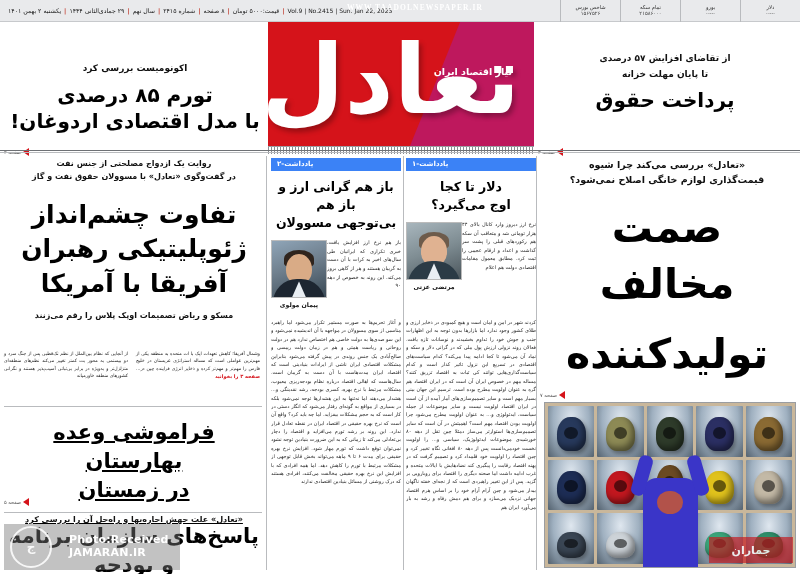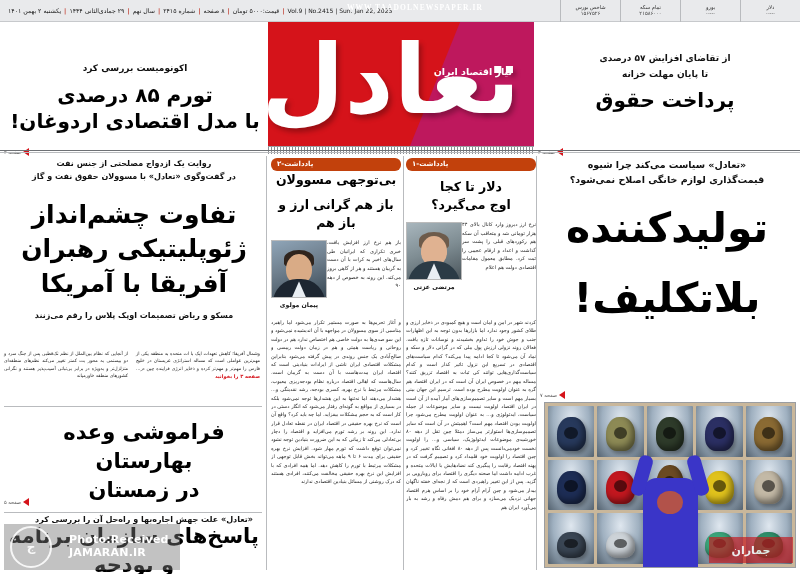--- a/index.html
+++ b/index.html
@@ -94,25 +94,24 @@
   }
   .pageref-abs{position:absolute;}
 
   
   .hr-thin{position:absolute;background:#b9bbbe;height:1px;}
   .hr-med{position:absolute;background:#6e7175;height:1px;}
 
   
   .notecol{position:absolute;width:130px;direction:rtl;}
   .note-banner{
-    height:13px;background:#c2410c;color:#fff;
+    height:13px;background:#3b82f6;color:#fff;
     font-size:7px;font-weight:bold;line-height:13px;
     text-align:left;padding-left:6px;box-sizing:border-box;
     letter-spacing:.2px;
-    border-radius:6px;
   }
   .note-title{
     margin-top:7px;text-align:center;font-size:12.5px;font-weight:bold;
     color:#000;line-height:1.45;
   }
   .note-body{
     margin-top:6px;font-size:5.1px;line-height:1.68;color:#1d1d1d;
     text-align:justify;
   }
   .authorbox{float:left;width:56px;margin:2px 0 2px 0;}
@@ -333,40 +332,41 @@
         </div>
         <div class="authorname">مرتضی عزتی</div>
       </div>
       <span>نرخ ارز دیروز وارد کانال بالای ۴۴ هزار تومانی شد و متعاقب آن سکه هم رکوردهای قبلی را پشت سر گذاشت و اعداد و ارقام عجیبی را ثبت کرد. مطابق معمول مقامات اقتصادی دولت هم اعلام</span>
     </div>
   </div>
   <div class="bodycol" style="left:406px;top:318px;width:130px;height:252px;overflow:hidden;">کردند شهر در امن و امان است و هیچ کمبودی در ذخایر ارزی و طلای کشور وجود ندارد اما بازارها بدون توجه به این اظهارات جنب و جوش خود را تداوم بخشیدند و نوسانات تازه یافت. فعالان روند نزولی ارزش پول ملی که در گرانی دلار و سکه و نماد آن می‌شود تا کجا ادامه پیدا می‌کند؟ کدام سیاست‌های اقتصادی در تسریع این نزول تاثیر کذار است و کدام سیاست‌گذاری‌هایی توانند کی ثبات به اقتصاد تزریق کنند؟ مساله مهم در خصوص ایران آن است که در ایران اقتصاد هم گره به عنوان اولویت مطرح بوده است. ترسیم این جهان بینی بسیار مهم است و سایر تصمیم‌سازی‌های آمار آمده از آن است در ایران اقتصاد اولویت نیست و سایر موضوعات از جمله سیاست، ایدئولوژی و... به عنوان اولویت مطرح می‌شود چرا اولویت بودن اقتصاد مهم است؟ اهمیتش در آن است که سایر تصمیم‌سازی‌ها استوارتر می‌ساز دمثلا چین تقل از دهه ۸۰ خورشیدی موضوعات ایدئولوژیک، سیاسی و... را اولویت نخست خودمی‌دانست پس از دهه ۸۰ افغانی نگاه تغییر کرد و چین اقتصاد را اولویت خود قلمداد کرد و تصمیم گرفت که در پهنه اقتصاد رقابت را پیگیری کند نضادهایش با ایالات متحده و غرب ادامه داشت اما صحنه دیگری را اقتصاد برای روبارویی بر گزید. پس از این تغییر راهبردی است که از نجه‌ای خفته ناگهان بیدار می‌شود و چین آرام آرام خود را بر اساس هرم اقتصاد جهانی نزدیک می‌سازد و برای هم دمش رفاه و رشد به بار می‌آورد ایران هم</div>
 
   <div class="notecol" style="left:271px;top:158px;">
     <div class="note-banner">یادداشت-۲</div>
+    <div class="note-title">باز هم گرانی ارز و باز هم</div>
     <div class="note-title" style="margin-top:0;">بی‌توجهی مسوولان</div>
-    <div class="note-title">باز هم گرانی ارز و باز هم</div>
     <div class="note-body">
       <div class="authorbox">
         <div class="authorphoto">
           <div class="hair"></div>
           <div class="head"></div>
           <div class="body"></div>
           <div class="shirt"></div>
         </div>
         <div class="authorname">پیمان مولوی</div>
       </div>
       <span>باز هم نرخ ارز افزایش یافت، خبری تکراری که ایرانیان طی سال‌های اخیر به کرات با آن دست به گریبان هستند و هر از گاهی بروز می‌کند. این روند به خصوص از دهه ۹۰</span>
     </div>
   </div>
   <div class="bodycol" style="left:271px;top:318px;width:130px;height:252px;overflow:hidden;">و آغاز تحریم‌ها به صورت مستمر تکرار می‌شود اما راهبرد مناسبی از سوی مسوولان در مواجهه با آن اندیشیده نمی‌شود و این سو صدی‌ها به دولت خاصی هم اختصاص ندارد هم در دولت روحانی و ریاست همتی و هم در زمان دولت رییسی و صالح‌آبادی یک جنس روندی در پیش گرفته می‌شود بنابراین مشکلات اقتصادی ایران ناشی از ایرادات بنیادینی است که اقتصاد ایران مدت‌هاست با آن دست به گریبان است. سال‌هاست که اهالی اقتصاد درباره نظام بودجه‌ریزی معیوب، مشکلات مرتبط با نرخ بهره، کسری بودجه، رشد نقدینگی و... هشدار می‌دهند اما نه‌تنها به این هشدارها توجه نمی‌شود بلکه در بسیاری از مواقع به گونه‌ای رفتار می‌شود که انگار دستی در کار است که به حجم مشکلات بیفزاید. اما چه باید کرد؟ واقع آن است که نرخ بهره حقیقی در اقتصاد ایران در نقطه تعادل قرار ندارد. این روند بر رشد تورم می‌افزاید و اقتصاد را دچار بی‌تعادلی می‌کند تا زمانی که به این ضرورت بنیادین توجه نشود نمی‌توان توقع داشت که تورم مهار شود. افزایش نرخ بهره حقیقی برای مدت ۶ تا ۹ ماهه می‌تواند بخش قابل توجهی از مشکلات مرتبط با تورم را کاهش دهد. اما همه افرادی که با افزایش این نرخ بهره حقیقی مخالفت می‌کنند، افرادی هستند که درک روشنی از مسائل بنیادین اقتصادی ندارند</div>
 
   <div class="lead">
-    <div class="kicker">«تعادل» سیاست می‌کند چرا شیوه</div>
+    <div class="kicker">«تعادل» بررسی می‌کند چرا شیوه</div>
     <div class="kicker">قیمت‌گذاری لوازم خانگی اصلاح نمی‌شود؟</div>
+    <div class="btitle">صمت مخالف</div>
     <div class="btitle">تولیدکننده</div>
     <div class="btitle">بلاتکلیف!</div>
   </div>
   <div class="pageref pageref-abs" style="left:540px;top:391px;">
     <span class="tri"></span>
     <span>صفحه ۷</span>
   </div>
 
   <div class="photo">
     <div class="shelf-grid">
@@ -438,21 +438,21 @@
   <div class="twocol" style="left:4px;top:350px;">
     <div class="col">
       <span>وشمال آفریقا؛ کاهش تعهدات اپک با ات متحده به منطقه یکی از مهم‌ترین عواملی است که مساله استراتژی عربستان در خلیج فارس را مهم‌تر و مهم‌تر کرده و ذخایر انرژی فراینده چین در...</span>
       <span class="readmore">صفحه ۳ را بخوانید</span>
     </div>
     <div class="col">از آنجایی که نظام بین‌الملل از نظم تک‌قطبی پس از جنگ سرد و دو بیستمی به محور بت کمتر تغییر می‌کند نظم‌های منطقه‌ای متزلزل‌تر و به‌ویژه در برابر بی‌ثباتی آسیب‌پذیر هستند و نگرانی کشورهای منطقه خاورمیانه</div>
   </div>
 
   <div class="hr-thin" style="left:4px;top:406px;width:258px;"></div>
 
-  <div class="story" style="left:12px;top:418px;">
+  <div class="story" style="left:2px;top:418px;text-decoration:underline;">
     <div class="btitle small">فراموشی وعده بهارستان</div>
     <div class="btitle small">در زمستان</div>
     <div class="sub">«تعادل» علت جهش اجاره‌بها و راه‌حل آن را بررسی کرد</div>
   </div>
   <div class="pageref pageref-abs" style="left:4px;top:498px;">
     <span class="tri"></span>
     <span>صفحه ۵</span>
   </div>
 
   <div class="hr-thin" style="left:4px;top:512px;width:258px;"></div>

